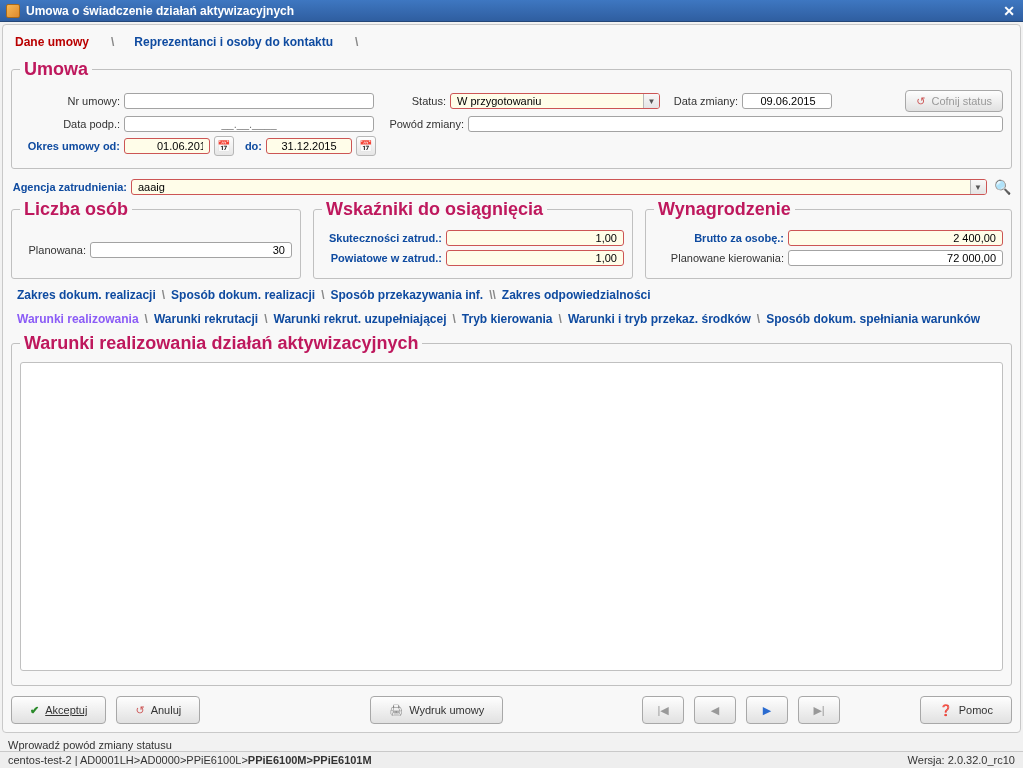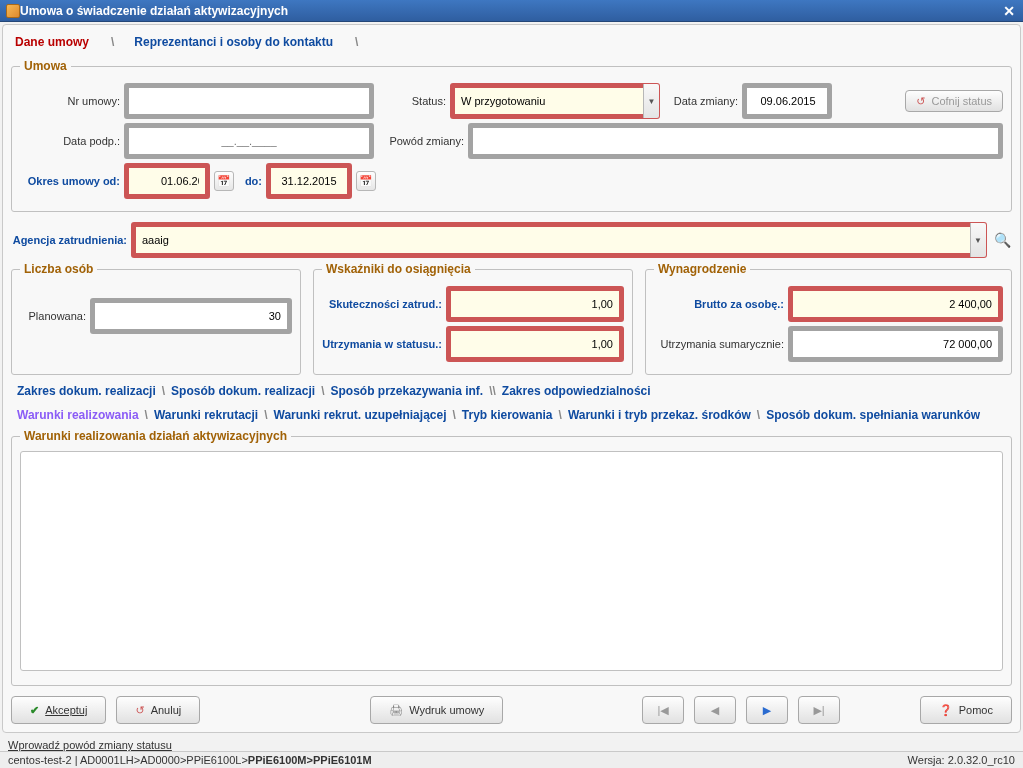--- a/index.html
+++ b/index.html
@@ -20,21 +20,21 @@
     height:22px;
     display:flex;
     align-items:center;
     color:#fff;
     font-weight:bold;
     padding:0 6px;
     font-size:12px;
     justify-content:space-between;
     border-bottom:1px solid #244778;
   }
-  .titlebar .left { display:flex; align-items:center; }
+  .titlebar .left { display:flex; align-items:center; gap:6px; }
   .close-x {
     width:16px; height:16px; display:flex; align-items:center; justify-content:center;
     cursor:pointer; font-size:14px; font-weight:bold;
   }
 
   .workspace {
     flex:1;
     background:#f8f8f8;
     border:1px solid #c9c9c9;
     margin:2px;
@@ -49,29 +49,29 @@
   .top-tabs .tab { padding:4px 6px 4px 4px; cursor:pointer; }
   .top-tabs .tab.active { color:#b90000; }
   .top-tabs .sep { color:#888; padding:4px 0; }
 
   fieldset {
     border:1px solid #c0c0c0;
     border-radius:3px;
     margin:6px 0 4px 0;
     padding:6px 8px 8px 8px;
   }
-  legend { color:#a16207; font-weight:bold; font-size:12px; padding:0 4px; }
+  legend { color:#be185d; font-weight:bold; font-size:18px; padding:0 4px; }
 
   .row { display:flex; align-items:center; margin:4px 0; gap:4px; }
   .lbl-r { text-align:right; display:inline-block; }
   .lbl-bold { color:#0f4ba0; font-weight:bold; }
 
   input[type=text], .txtbox {
-    height:36px;
-    border:5px solid #a3a3a3;
+    height:16px;
+    border:1px solid #a3a3a3;
     border-radius:3px;
     padding:0 6px;
     background:#fff;
     font: inherit;
   }
   .disabled-box { background:#ececec; }
   .yellow { background:#fffde9 !important; }
   .red-br { border-color:#c55 !important; }
 
   .combo {
@@ -129,21 +129,21 @@
 
   .bottom-bar { display:flex; align-items:center; padding:6px 0 8px 0; gap:10px; }
 
   .statusbar {
     border-top:1px solid #c9c9c9;
     background:#eee;
     display:flex; justify-content:space-between;
     padding:2px 8px;
     font-size:11px; color:#333;
   }
-  .prompt { padding:4px 8px 0 8px; color:#333;text-decoration:underline; }
+  .prompt { padding:4px 8px 0 8px; color:#333; }
 
   .icon { display:inline-block; }
   .ic-green { color:#2a8a2a; font-weight:bold; }
   .ic-undo { color:#c55; }
   .ic-print { color:#777; }
   .ic-help { color:#2a6bd0; }
   .ic-mag { font-size:14px; }
   .ti-icon {
     width:14px; height:14px; border-radius:2px;
     background:linear-gradient(135deg,#f7b955,#de8a2e);
@@ -226,33 +226,33 @@
       </div>
     </fieldset>
 
     <fieldset style="flex:0 0 320px">
       <legend>Wskaźniki do osiągnięcia</legend>
       <div class="row">
         <span class="lbl-r lbl-bold" style="width:120px">Skuteczności zatrud.:</span>
         <input type="text" class="yellow red-br" style="flex: 1 1 0%; text-align: right;" value="1,00">
       </div>
       <div class="row">
-        <span class="lbl-r lbl-bold" style="width:120px">Utrzymania w statusu.:</span>
+        <span class="lbl-r lbl-bold" style="width:120px">Powiatowe w zatrud.:</span>
         <input type="text" class="yellow red-br" style="flex: 1 1 0%; text-align: right;" value="1,00">
       </div>
     </fieldset>
 
     <fieldset style="flex:1">
       <legend>Wynagrodzenie</legend>
       <div class="row">
         <span class="lbl-r lbl-bold" style="width:130px">Brutto za osobę.:</span>
         <input type="text" class="yellow red-br" style="flex: 1 1 0%; text-align: right;" value="2 400,00">
       </div>
       <div class="row">
-        <span class="lbl-r" style="width:130px">Utrzymania sumarycznie:</span>
+        <span class="lbl-r" style="width:130px">Planowane kierowania:</span>
         <input type="text" class="disabled-box" style="flex: 1 1 0%; text-align: right;" readonly="" value="72 000,00">
       </div>
     </fieldset>
   </div>
 
   <div class="sub-tabs">
     <span class="stab">Zakres dokum. realizacji</span>
       <span class="sep">\</span>
     <span class="stab">Sposób dokum. realizacji</span>
       <span class="sep">\</span>

